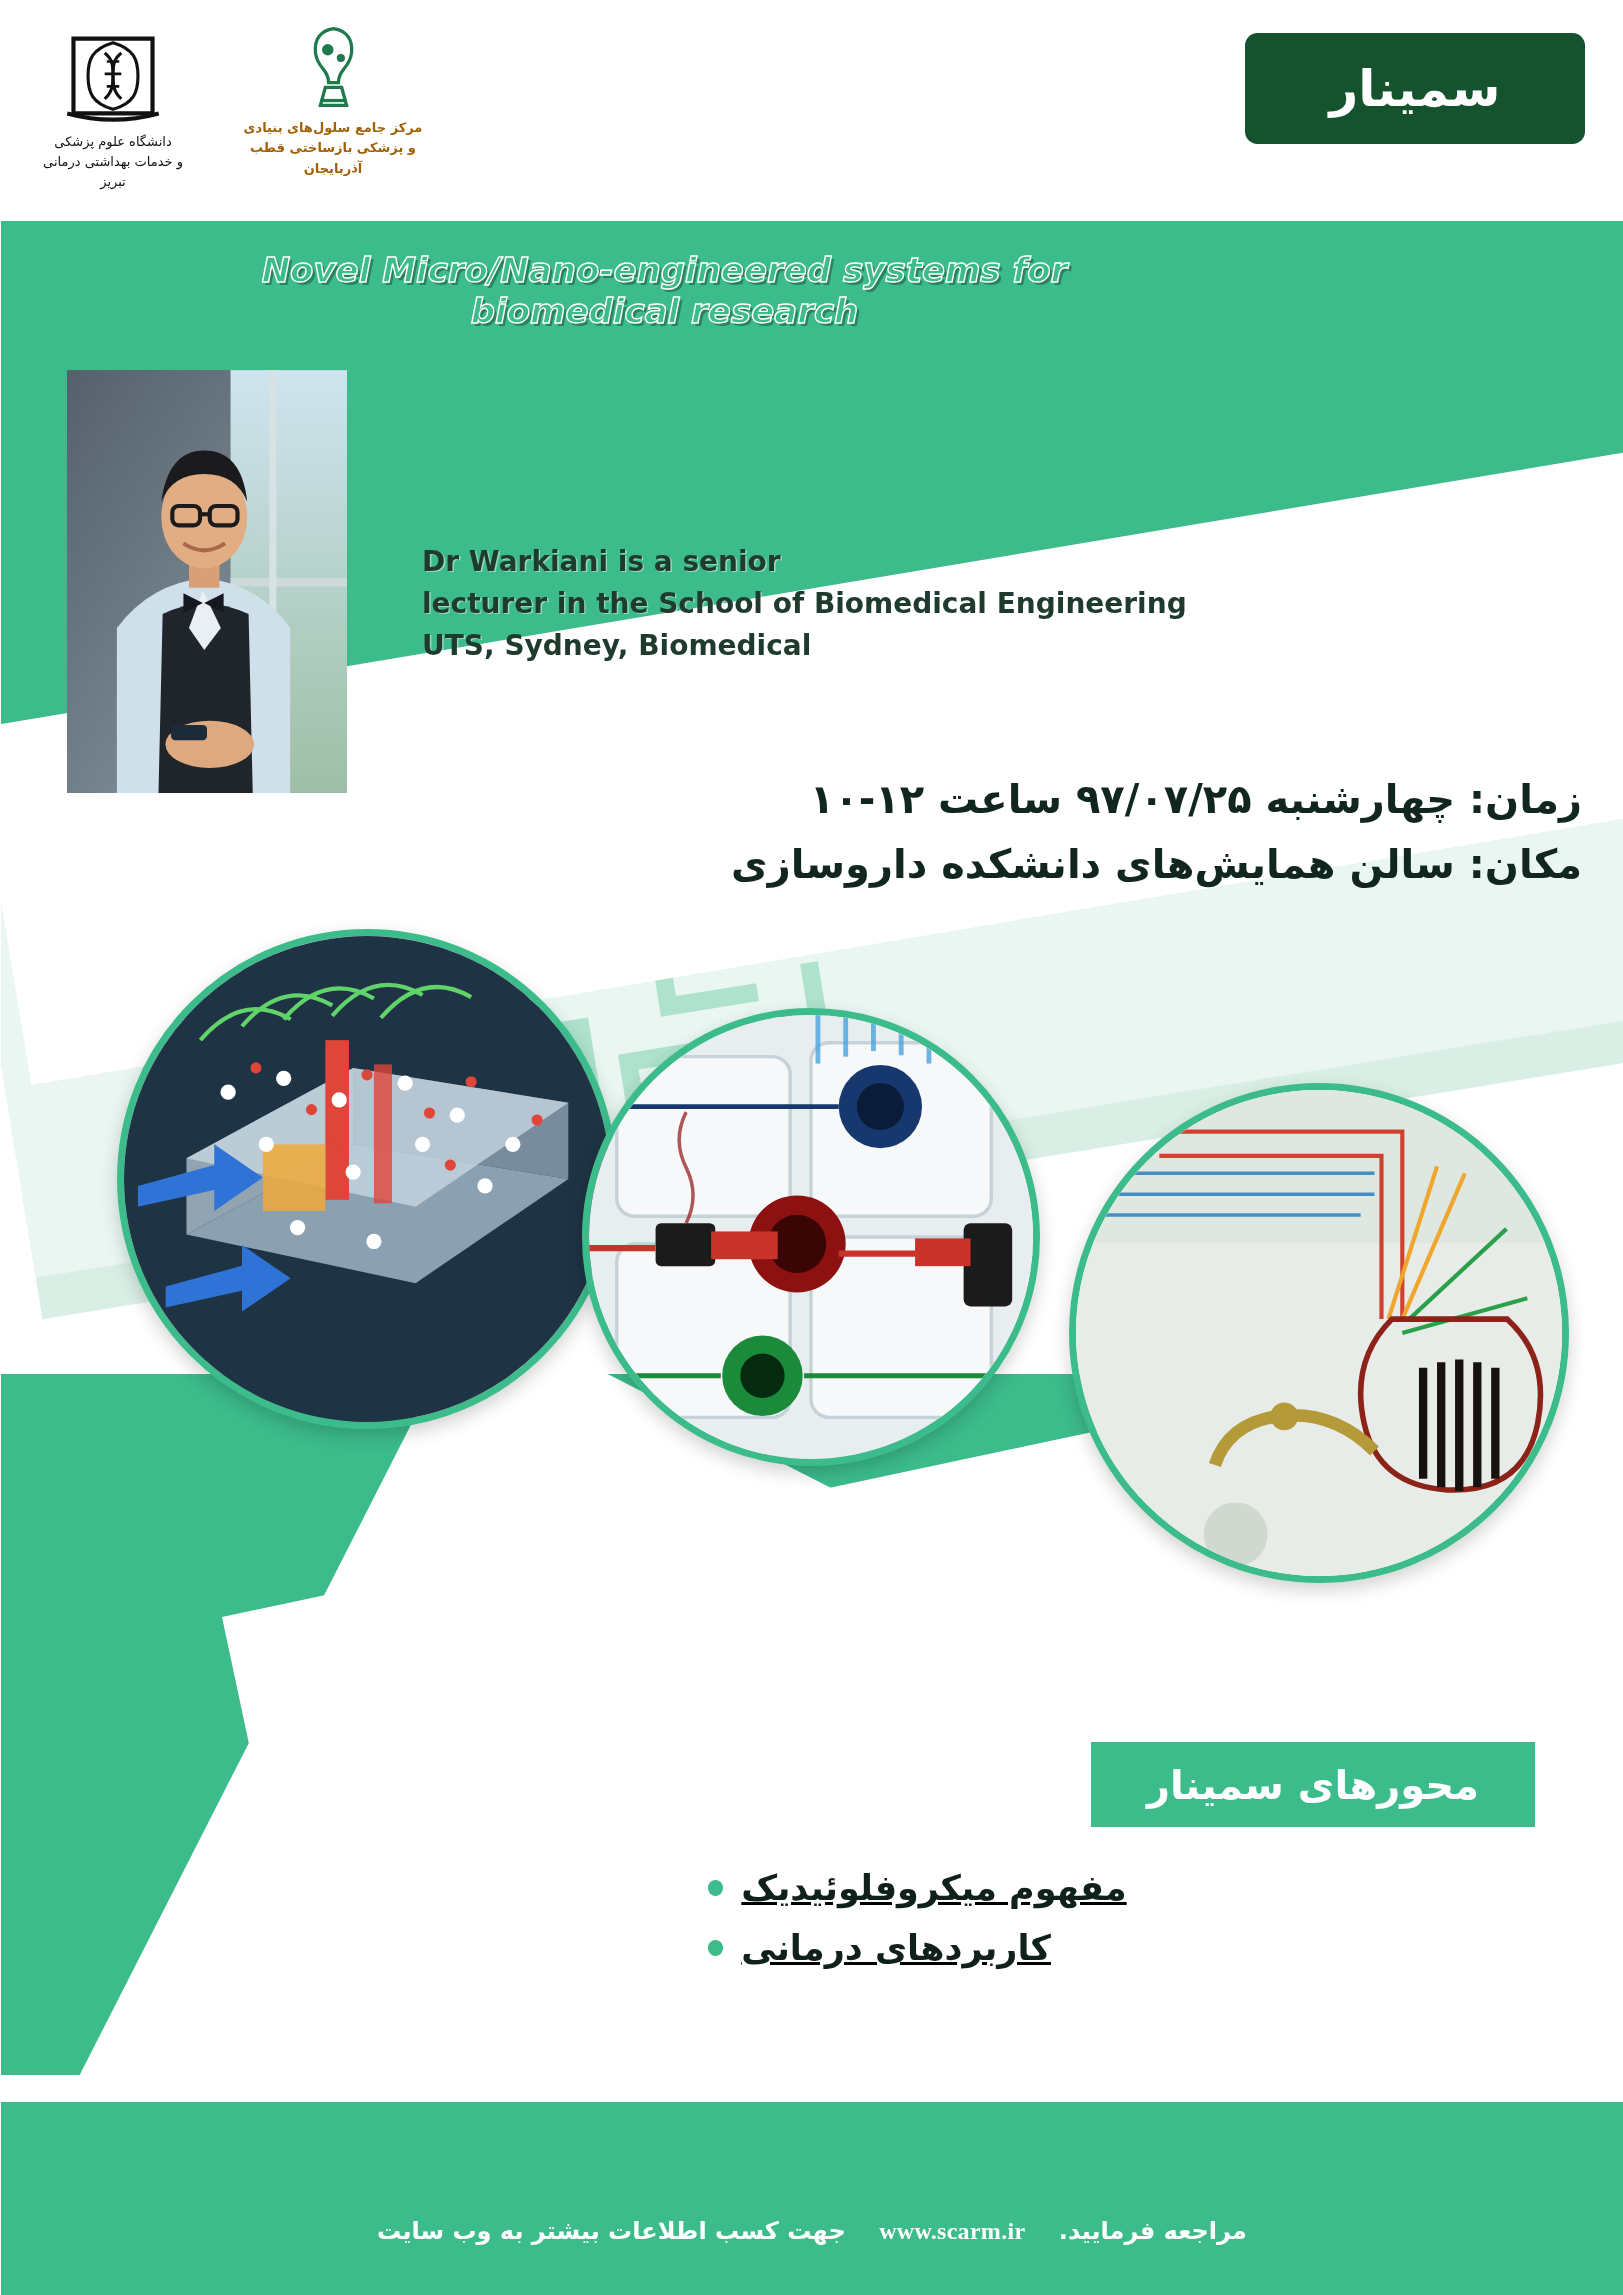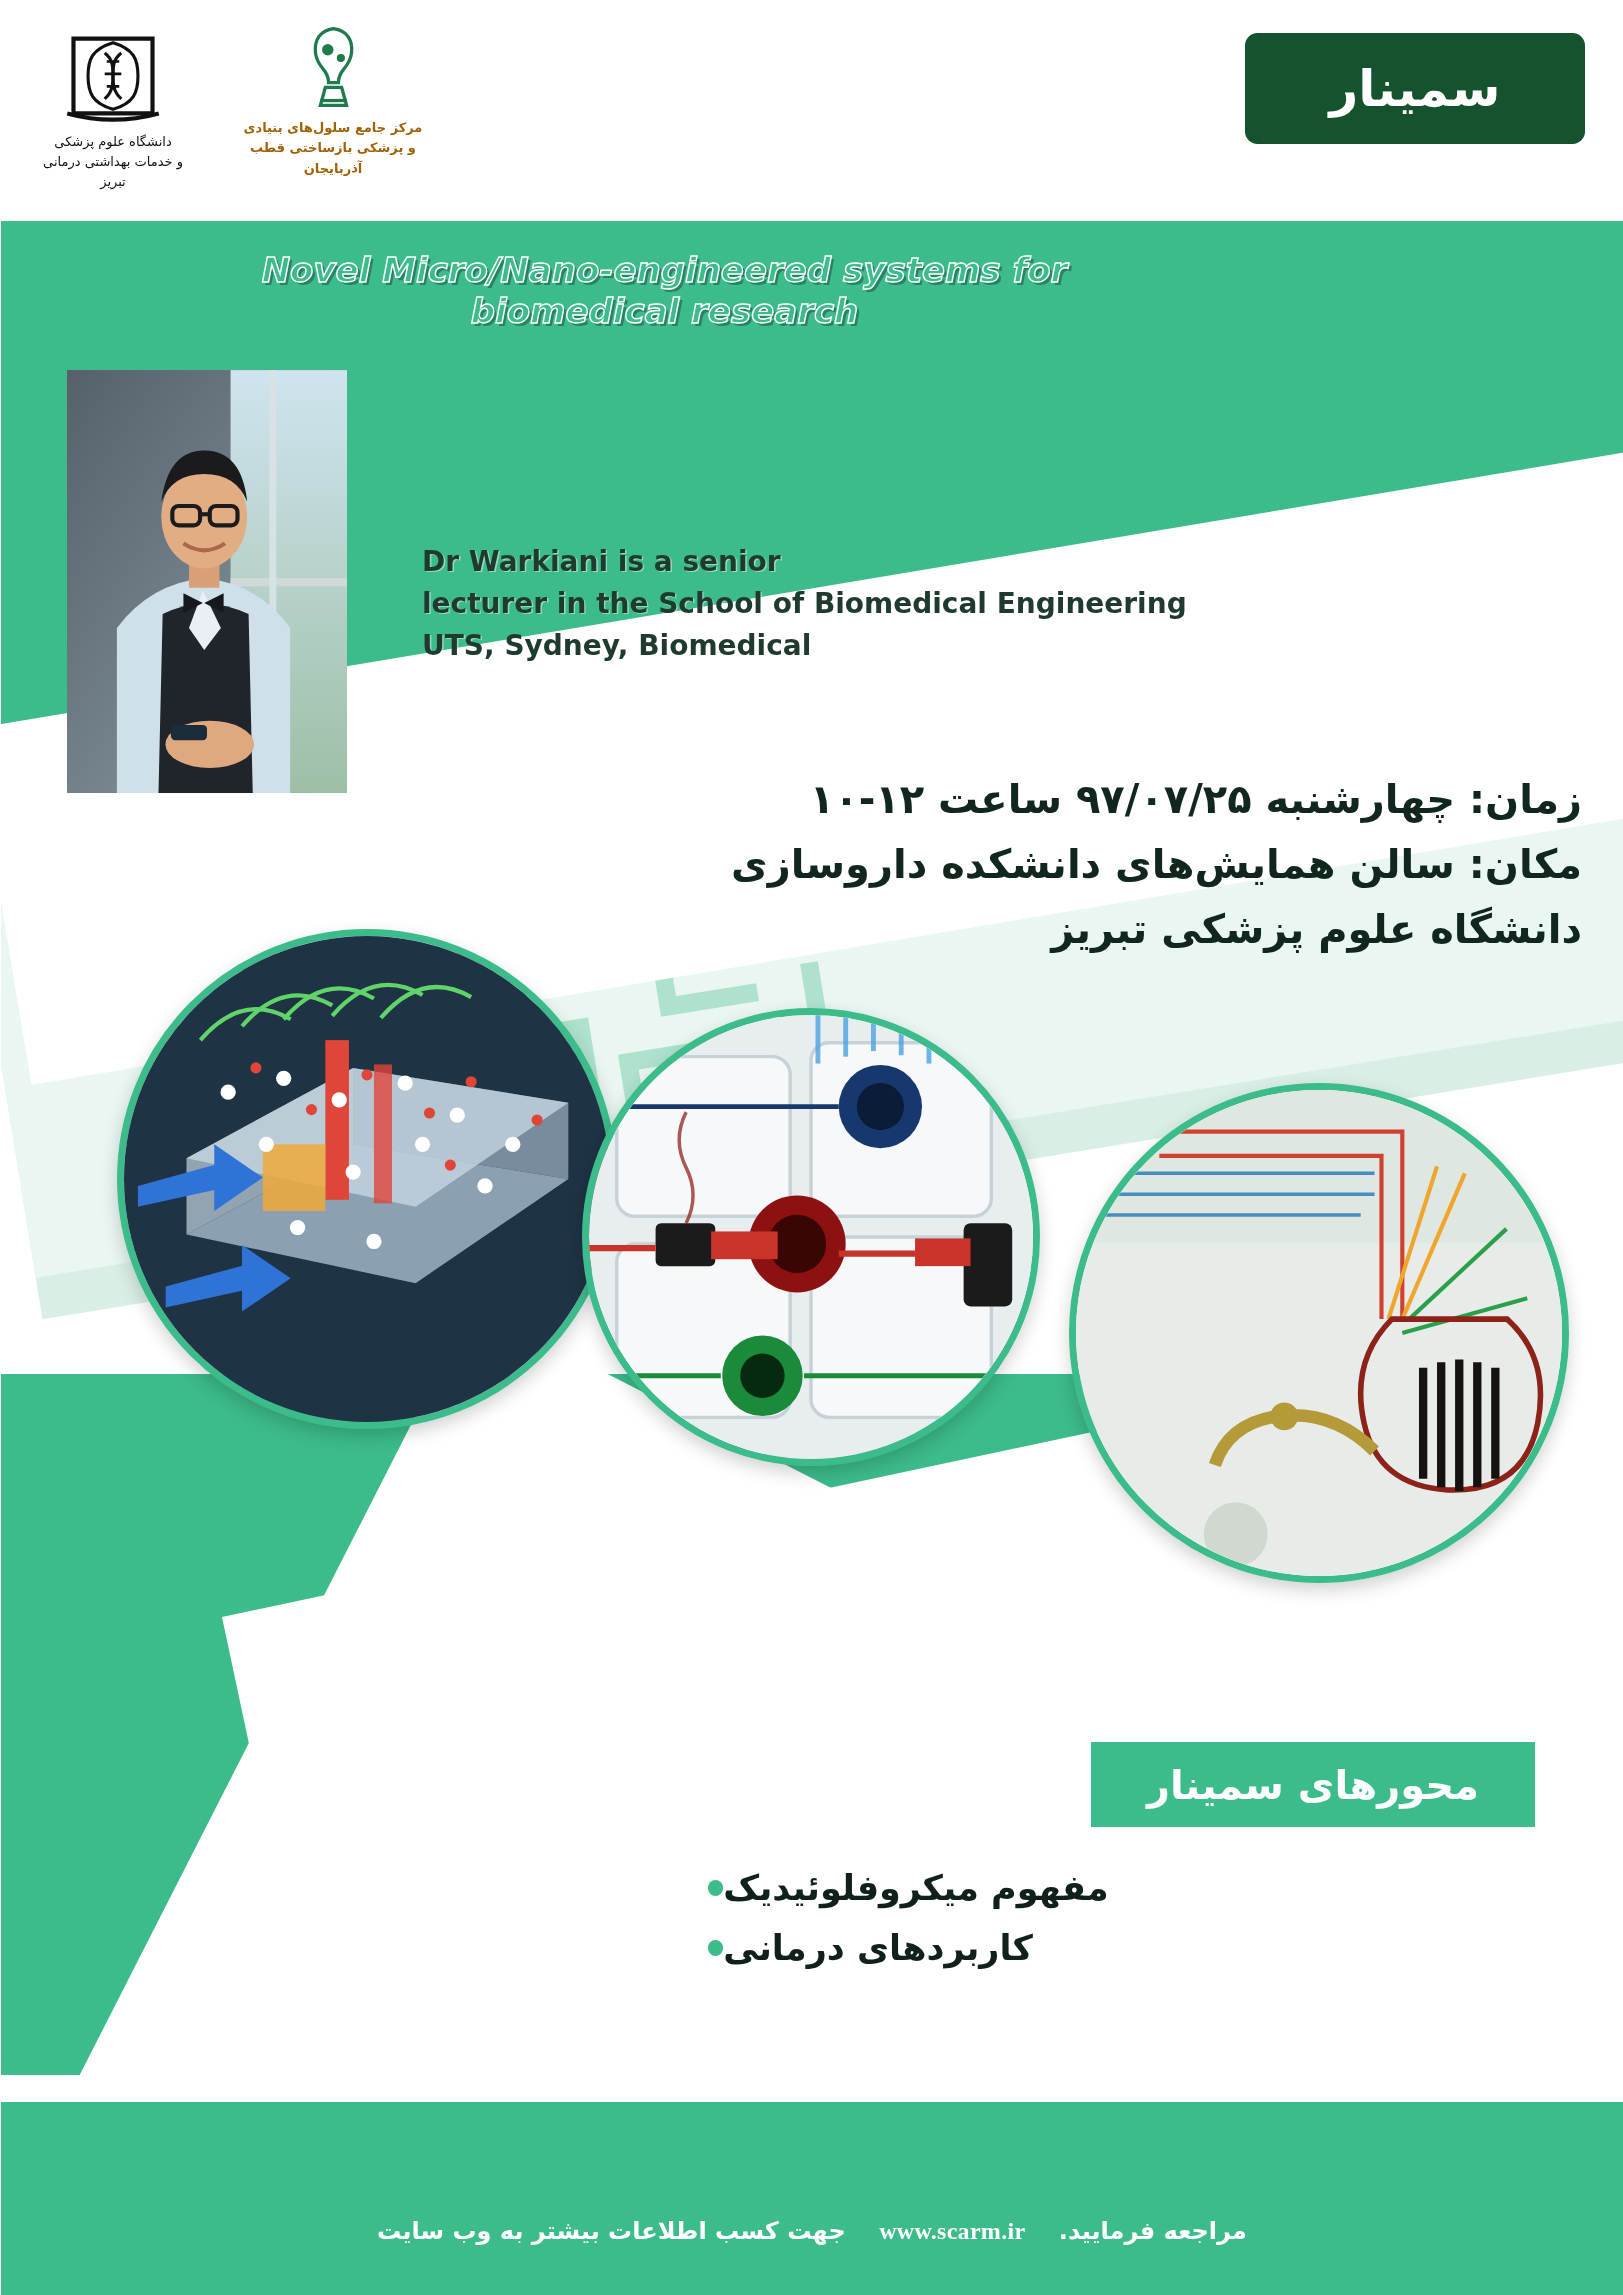--- a/index.html
+++ b/index.html
@@ -264,23 +264,24 @@
     position: absolute;
     right: 97px; top: 1867px;
     width: 819px;
     direction: rtl;
     text-align: right;
   }
   .topic-row {
     display: flex;
     align-items: center;
     justify-content: flex-start;
-    gap: 0;
+    gap: 18px;
     margin: 0 0 18px 0;
     flex-direction: row-reverse;
+    text-decoration: underline;
   }
   .topic-text {
     font-family: "DejaVu Sans", sans-serif;
     font-weight: bold;
     font-size: 35px;
     color: #10201a;
     line-height: 1.2;
   }
   .bullet {
     width: 15.3px; height: 15.3px;
@@ -411,21 +412,20 @@
 
   <div class="blurb">
     <div>Dr Warkiani is a senior</div>
     <div>lecturer in the School of Biomedical Engineering</div>
     <div>UTS, Sydney, Biomedical</div>
   </div>
 
   <div class="when-where">
     <div>زمان: چهارشنبه ۹۷/۰۷/۲۵  ساعت ۱۲-۱۰</div>
     <div>مکان: سالن همایش‌های دانشکده داروسازی</div>
-    <div>دانشگاه علوم پزشکی تبریز</div>
   </div>
 
   <div class="circle c1">
     <svg viewBox="0 0 700 700">
       <rect width="700" height="700" fill="#1e3344"></rect>
       <path d="M90 430 L330 300 L640 350 L420 500 Z" fill="#9fb4c4" opacity=".85"></path>
       <path d="M90 430 L330 300 L330 190 L90 320 Z" fill="#b9c9d6" opacity=".75"></path>
       <path d="M330 300 L640 350 L640 240 L330 190 Z" fill="#8ea3b4" opacity=".8"></path>
       <path d="M90 320 L330 190 L640 240 L420 390 Z" fill="#cfdde7" opacity=".7"></path>
       <rect x="290" y="150" width="34" height="230" fill="#e0453a"></rect>

